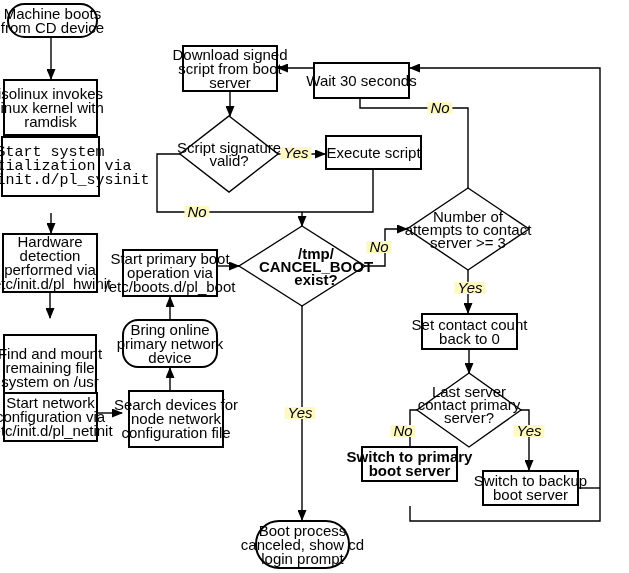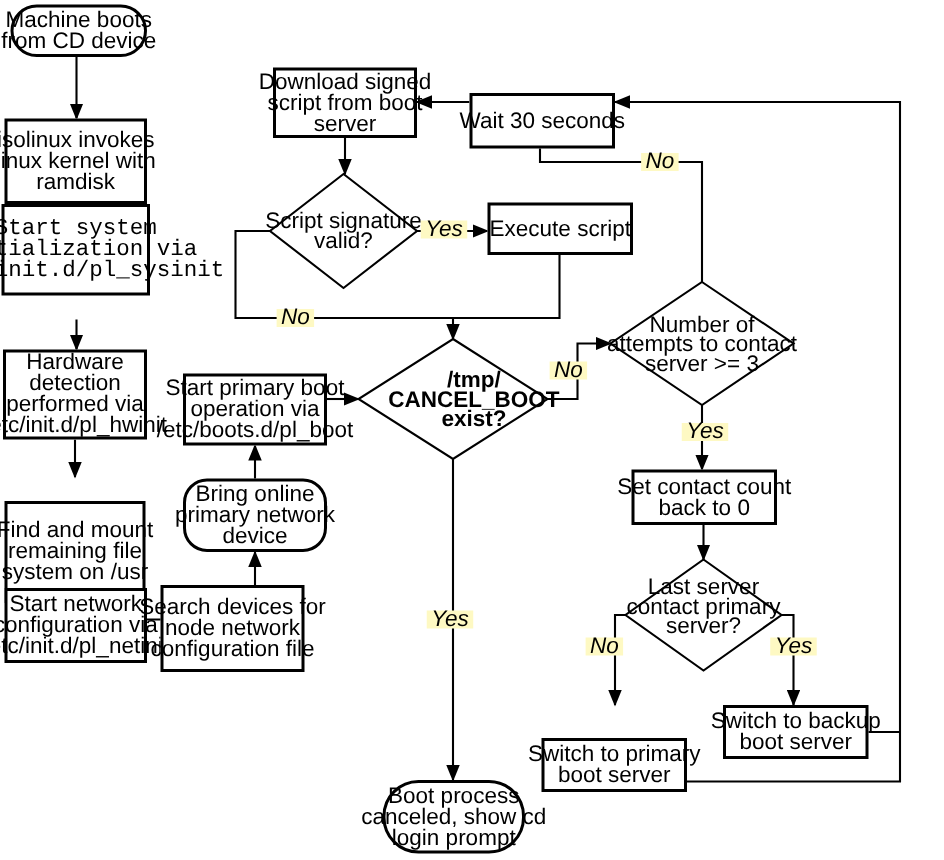--- a/index.html
+++ b/index.html
@@ -93,21 +93,21 @@
       <div class="node process" style="left: 2px; top: 233px; width: 96px; height: 60px;">Hardware
 detection
 performed via
 /etc/init.d/pl_hwinit</div>
       <div class="node process" style="left: 3px; top: 318px; width: 94px; height: 68px; margin-top: 16px;">Find and mount
 remaining file
 system on /usr</div>
       <div class="node process" style="left: 3px; top: 392px; width: 95px; height: 50px;">Start network
 configuration via
 /etc/init.d/pl_netinit</div>
-      <div class="node process" style="left: 107px; top: 390px; width: 96px; height: 58px;">Search devices for
+      <div class="node process" style="left: 128px; top: 390px; width: 96px; height: 58px;">Search devices for
 node network
 configuration file</div>
       <div class="node process" style="left: 122px; top: 319px; width: 96px; height: 49px; border-radius: 16px;">Bring online
 primary network
 device</div>
       <div class="node process" style="left: 122px; top: 249px; width: 96px; height: 48px;">Start primary boot
 operation via
 /etc/boots.d/pl_boot</div>
       <div class="node process" style="left: 182px; top: 45px; width: 96px; height: 47px;">Download signed
 script from boot
@@ -120,21 +120,21 @@
 CANCEL_BOOT
 exist?</div>
       <div class="node decision" style="left: 407px; top: 188px; width: 122px; height: 82px;">Number of
 attempts to contact
 server &gt;= 3</div>
       <div class="node process" style="left: 421px; top: 313px; width: 97px; height: 37px;">Set contact count
 back to 0</div>
       <div class="node decision" style="left: 417px; top: 367px; width: 104px; height: 74px;">Last server
 contact primary
 server?</div>
-      <div class="node process" style="left: 361px; top: 492px; width: 97px; height: 36px;">Switch to primary
+      <div class="node process" style="left: 361px; top: 446px; width: 97px; height: 36px; font-weight: bold;">Switch to primary
 boot server</div>
       <div class="node process" style="left: 482px; top: 470px; width: 97px; height: 36px;">Switch to backup
 boot server</div>
       <div class="node terminator" style="left: 255px; top: 520px; width: 95px; height: 49px;">Boot process
 canceled, show cd
 login prompt</div>
     </div>
   <div id="labels-layer">
       <div class="edge-label" style="left: 296px; top: 153px;">Yes</div>
       <div class="edge-label" style="left: 197px; top: 212px;">No</div>

